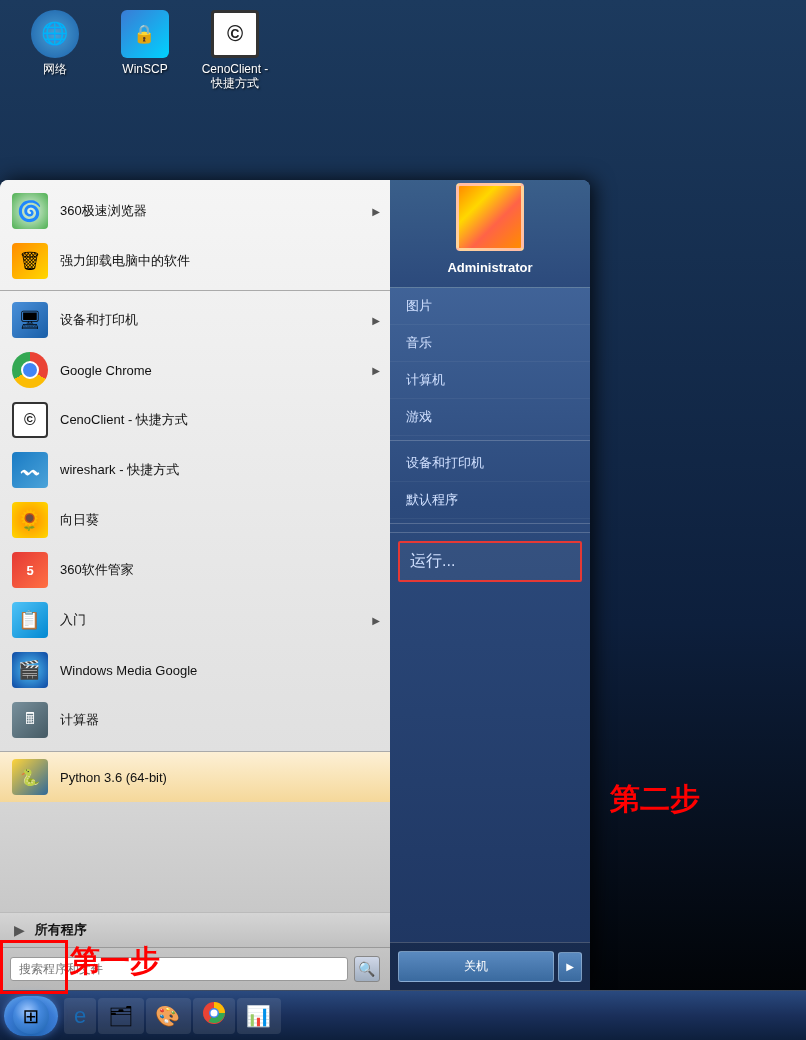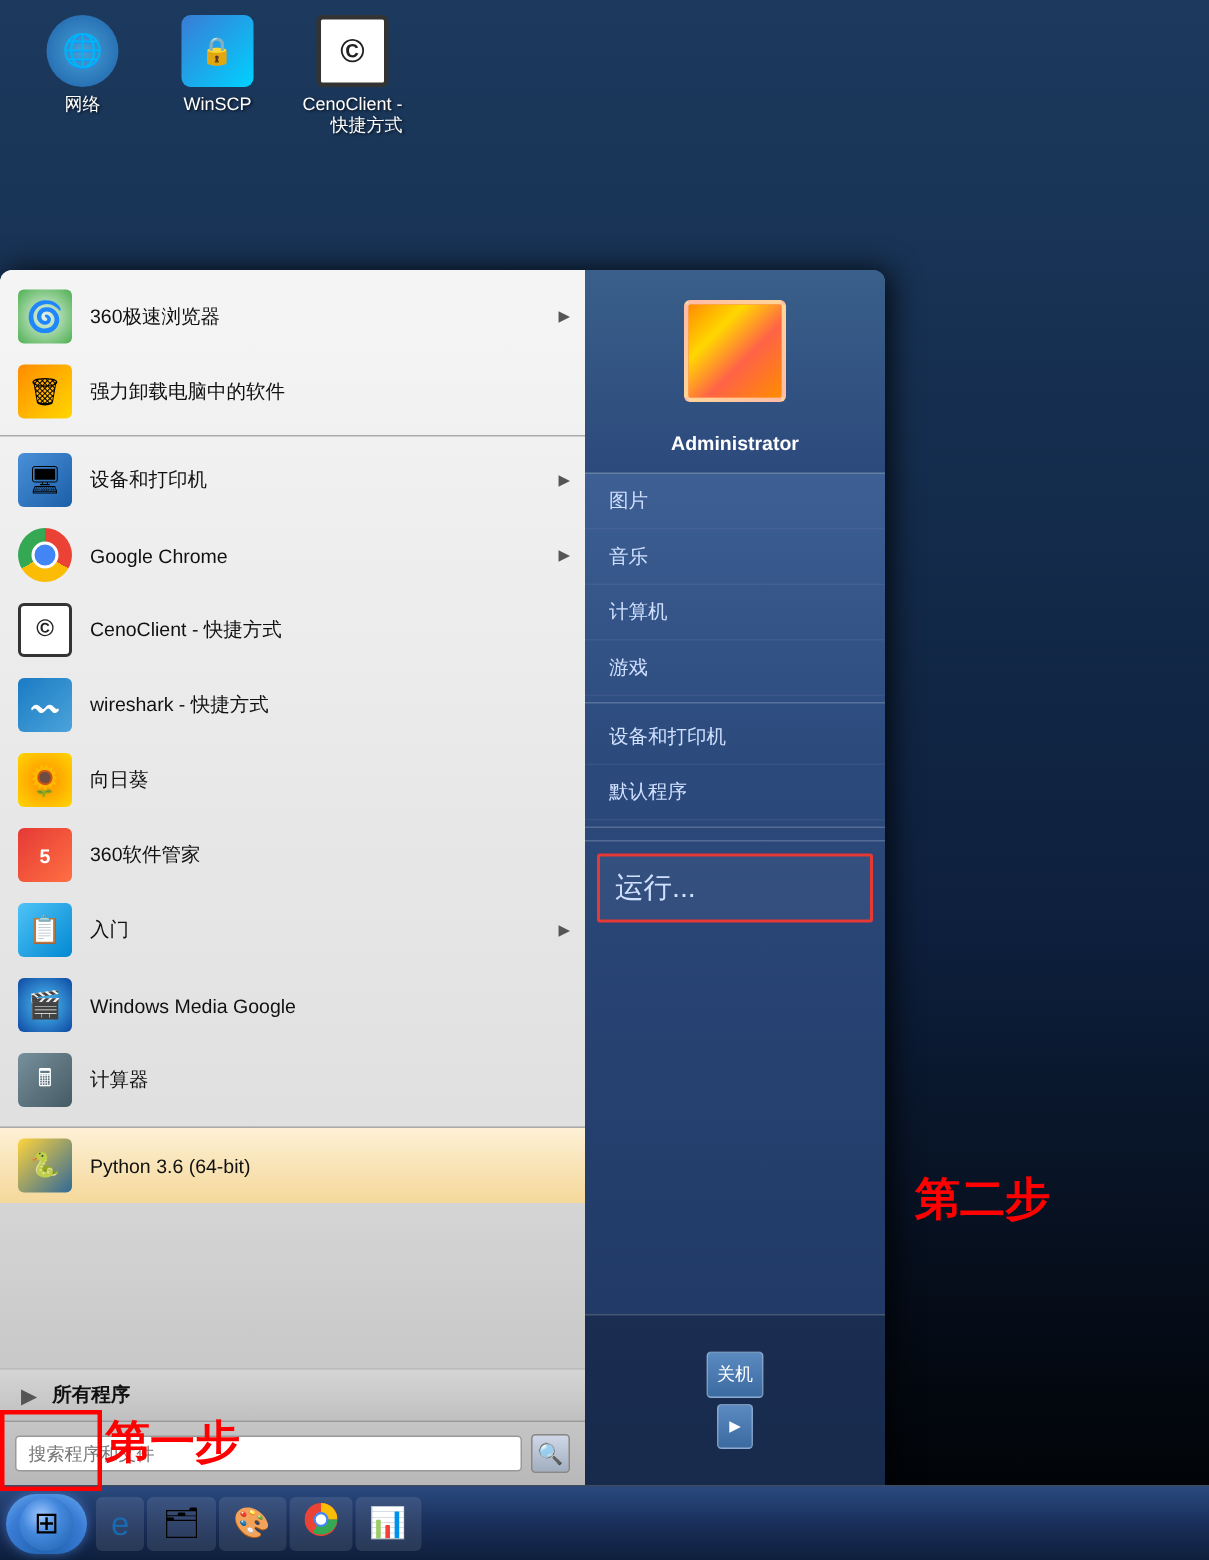--- a/index.html
+++ b/index.html
@@ -250,25 +250,25 @@
     .right-panel {
       width: 200px;
       background: linear-gradient(180deg, #4a6fa5 0%, #2c4a7c 40%, #1e3560 100%);
       display: flex;
       flex-direction: column;
       padding-top: 0;
     }
 
     .user-section {
       background: linear-gradient(180deg, #3a5f8a 0%, #2c4a7c 100%);
-      padding: 20px 10px 12px;
+      padding: 3px 10px 12px;
       display: flex;
       flex-direction: column;
       align-items: center;
-      gap: 20px;
+      gap: 9px;
       border-bottom: 1px solid rgba(255,255,255,0.2);
     }
     .user-avatar {
       width: 68px; height: 68px;
       border: 3px solid rgba(255,255,255,0.6);
       border-radius: 4px;
       background: linear-gradient(135deg, #ff9800, #ff5722, #ff9800);
       display: flex; align-items: center; justify-content: center;
       font-size: 30px;
       overflow: hidden;
@@ -296,36 +296,35 @@
       height: 1px;
       background: rgba(255,255,255,0.2);
       margin: 4px 0;
     }
 
     
     .run-button {
       margin: 4px 8px;
       padding: 8px 10px;
       color: #d0e0ff;
-      font-size: 19px;
+      font-size: 16px;
       cursor: pointer;
       border: 2px solid #e53935;
       border-radius: 2px;
       background: rgba(255,255,255,0.05);
     }
 
     .right-bottom {
       margin-top: auto;
       display: flex;
       align-items: center;
-      padding: 24px;
+      padding: 8px;
       gap: 4px;
       background: rgba(0,0,0,0.2);
       border-top: 1px solid rgba(255,255,255,0.2);
-      flex-direction: column;
     }
     .shutdown-btn {
       flex: 1;
       padding: 6px;
       background: linear-gradient(180deg, #5a8ac0 0%, #3a6a9f 100%);
       border: 1px solid rgba(255,255,255,0.3);
       border-radius: 3px;
       color: white;
       font-size: 12px;
       text-align: center;
@@ -443,21 +442,21 @@
     <div class="desktop-icon">
       <div class="icon-img">
         <div class="winscp-icon">🔒</div>
       </div>
       <span class="icon-label">WinSCP</span>
     </div>
     <div class="desktop-icon">
       <div class="icon-img">
         <div class="ceno-icon">©</div>
       </div>
-      <span class="icon-label" style="white-space:pre-wrap;text-align:right;">CenoClient -
+      <span class="icon-label" style="white-space:pre-wrap;">CenoClient -
 快捷方式</span>
     </div>
   </div>
 
   <div class="start-menu">
 
     <div class="left-panel">
       <div class="left-panel-top">
 
         <div class="menu-item">

